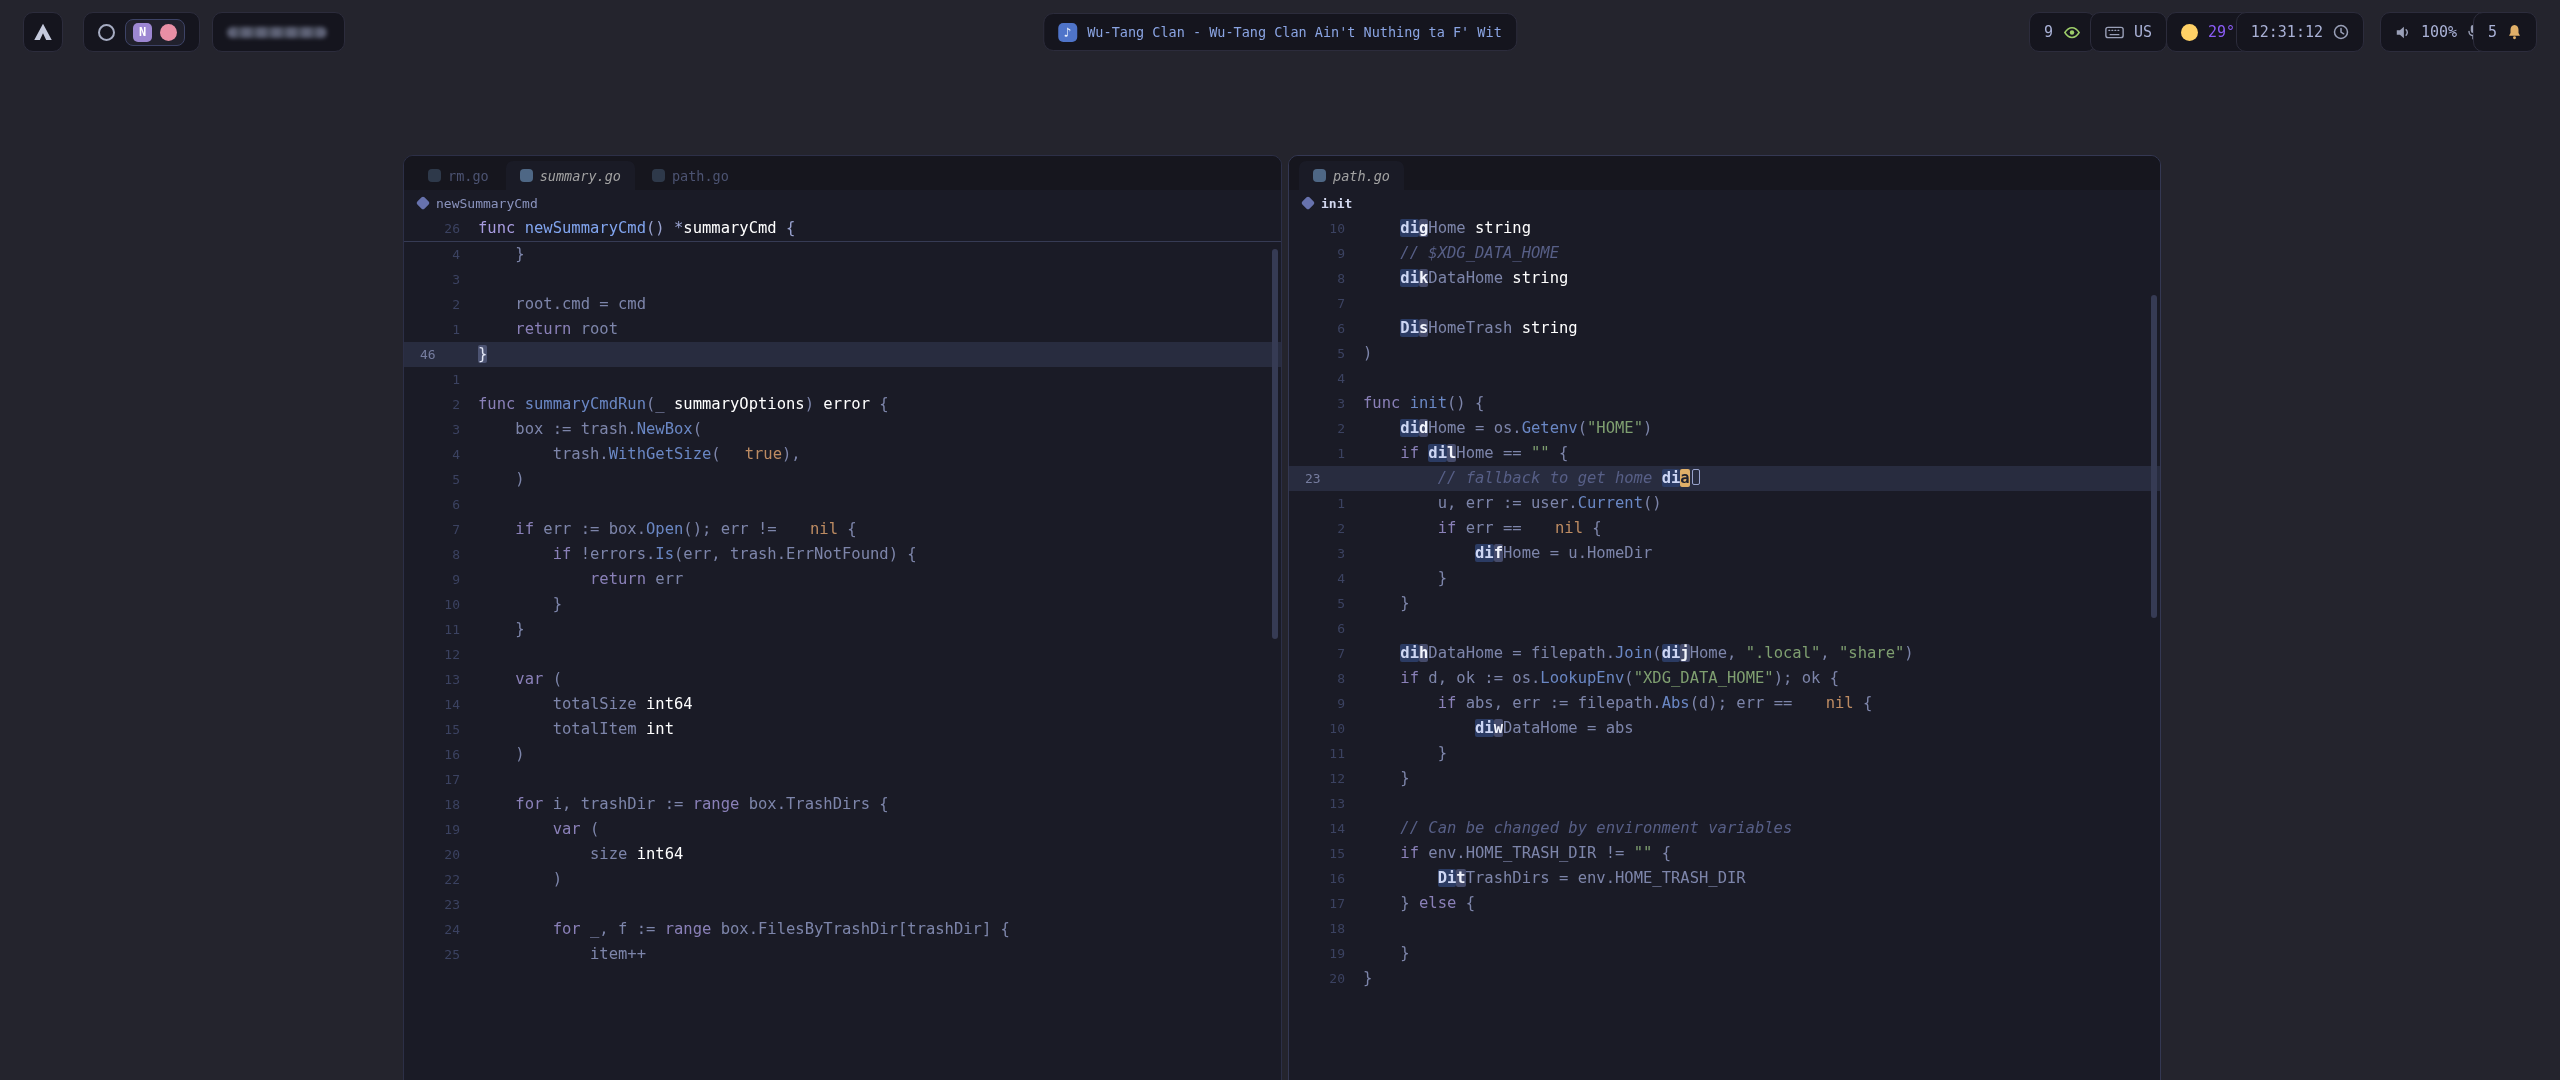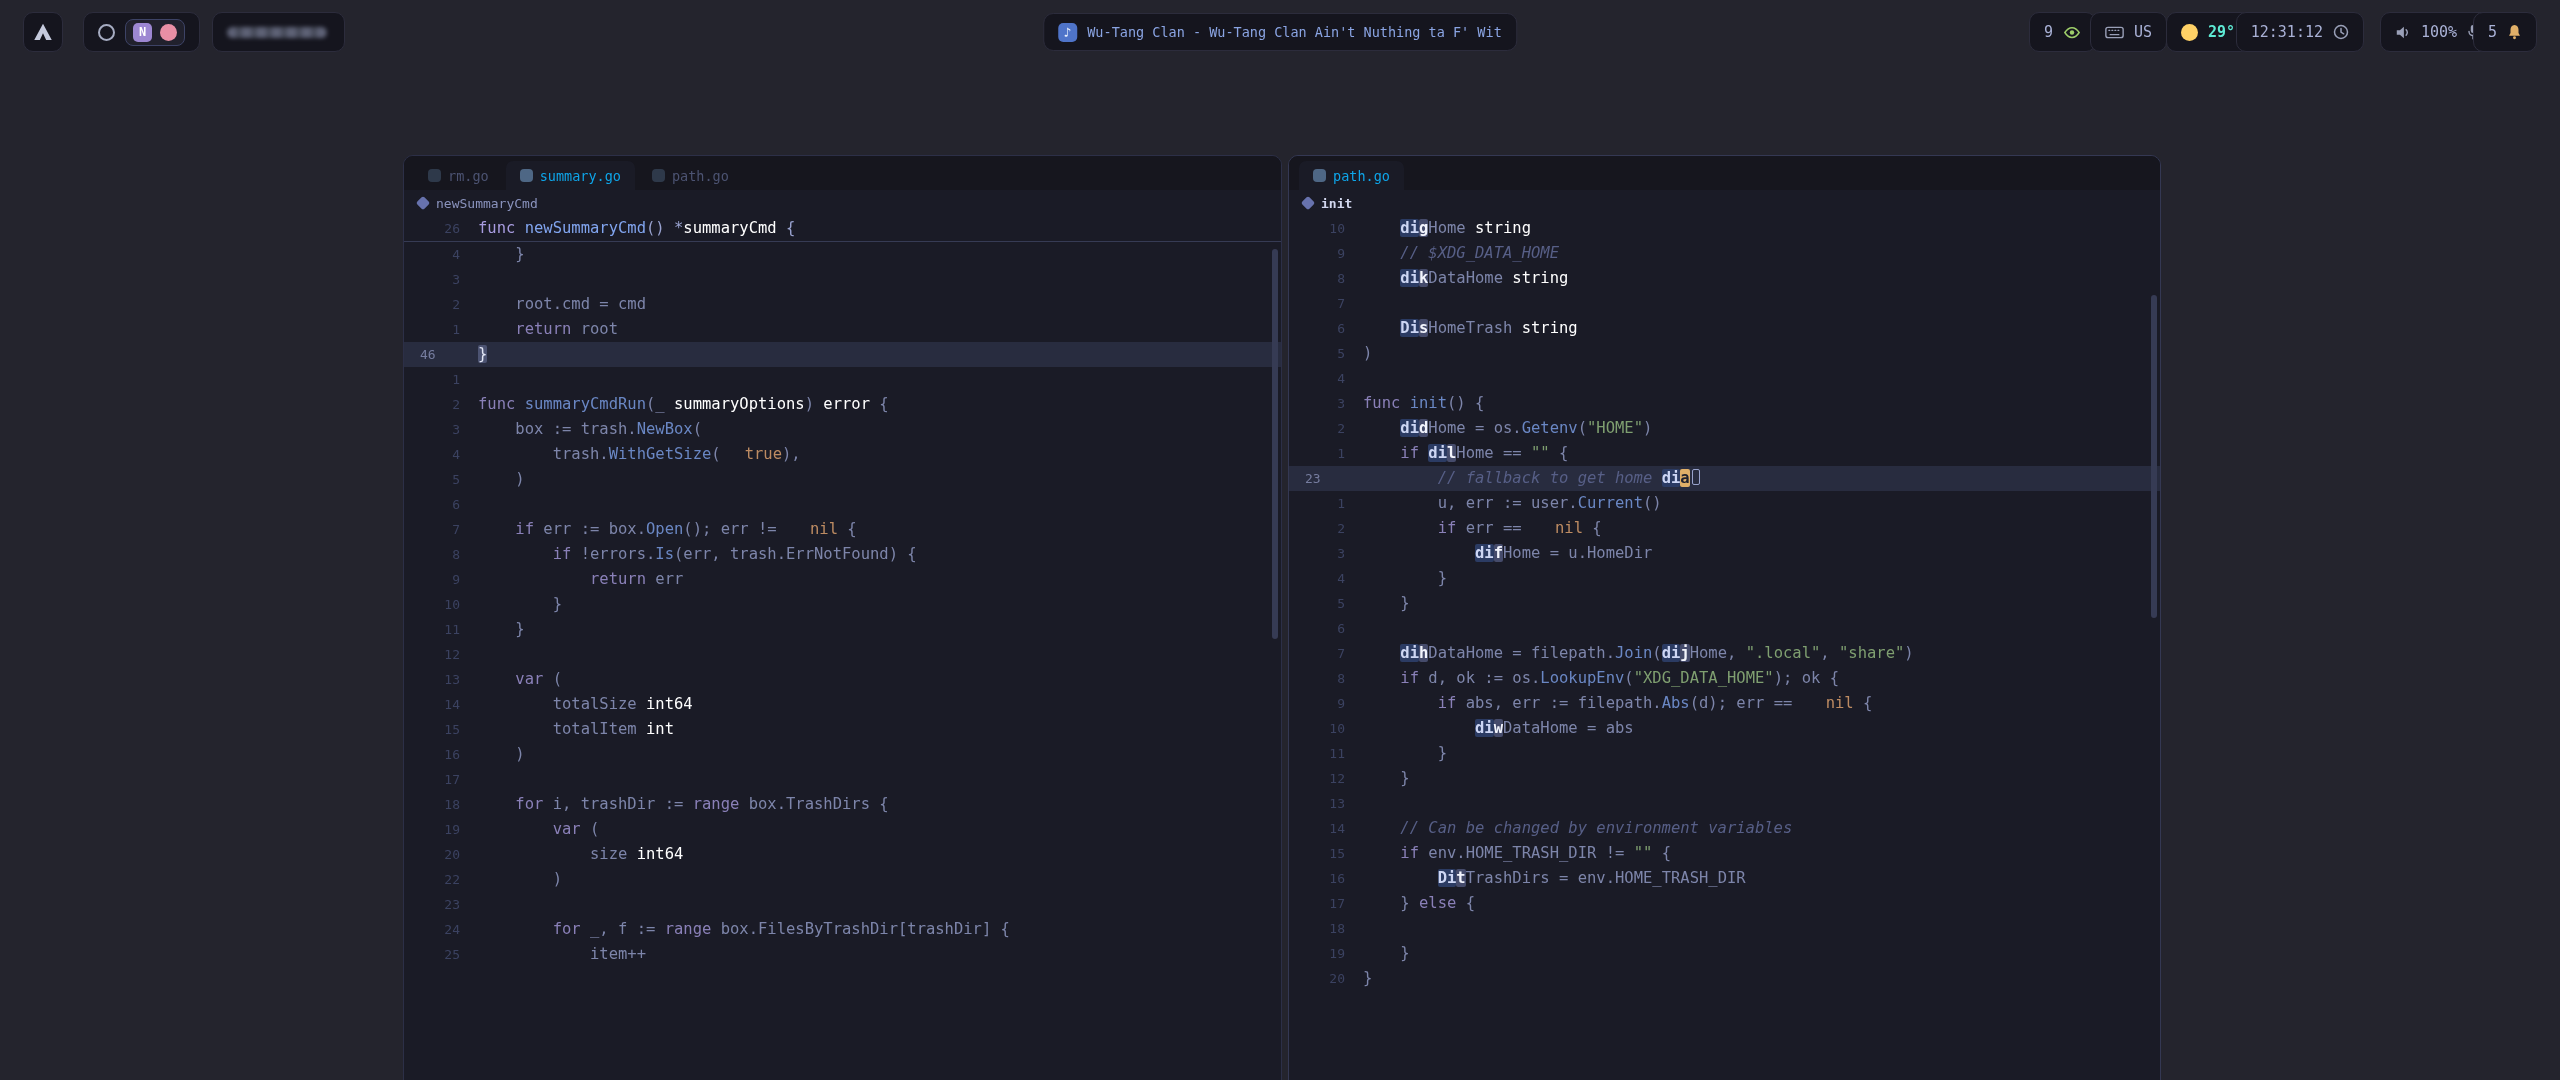--- a/index.html
+++ b/index.html
@@ -26,34 +26,34 @@
   .music { left:50%; transform:translateX(-50%); font-size:13.5px; color:#8aa4e3; height:38px; top:13px;}
   .music-icon { width:19px; height:19px; border-radius:5px; background:#4f74c9; color:#e8eefc;
                 font-size:13px; display:flex; align-items:center; justify-content:center; }
   .bar-right .pill { position:absolute; }
   .p-eye   { right:464px; }
   .p-kbd   { right:393px; }
   .p-wthr  { right:310px; }
   .p-clock { right:196px; }
   .p-vol   { right:66px; }
   .p-bell  { right:23px; }
-  .temp { color:#5eead4;font-weight:bold; }
+  .temp { color:#8b5cf6; }
   .wicon { width:17px; height:17px; border-radius:50%; background:#ffd166; }
   svg.bicon { display:block; }
 
   
   .pane { position:absolute; top:155px; height:1014px; background:#1a1b26;
           border:1px solid #2c2f47; border-radius:10px; overflow:hidden; }
   .pane.left { left:403px; width:879px; }
   .pane.right { left:1288px; width:873px; border-color:#343853; }
 
   .tabs { display:flex; gap:3px; height:34px; padding:5px 10px 0; background:#16161e; }
   .tab { display:flex; align-items:center; gap:7px; padding:0 14px; border-radius:7px 7px 0 0;
          color:#4c5372; font-size:13.5px; cursor:pointer; }
-  .tab.active { background:#1a1b26; color:#0ea5e9; }
+  .tab.active { background:#1a1b26; color:#a3a3a3;font-style:italic; }
   .go-icon { width:13px; height:13px; border-radius:4px; background:#5b7a9d; opacity:.8; }
   .tab:not(.active) .go-icon { opacity:.35; }
 
   .crumb { display:flex; align-items:center; gap:8px; height:26px; padding-left:14px;
            color:#8a93bd; font-size:13px; }
   .crumb-icon { width:10px; height:10px; background:#7a88cf; transform:rotate(45deg);
                 border-radius:2px; opacity:.8; }
   #ed-right .crumb-label { color:#d2d7ee; font-weight:bold; }
 
   .sticky { border-bottom:1px solid #363b54; }

